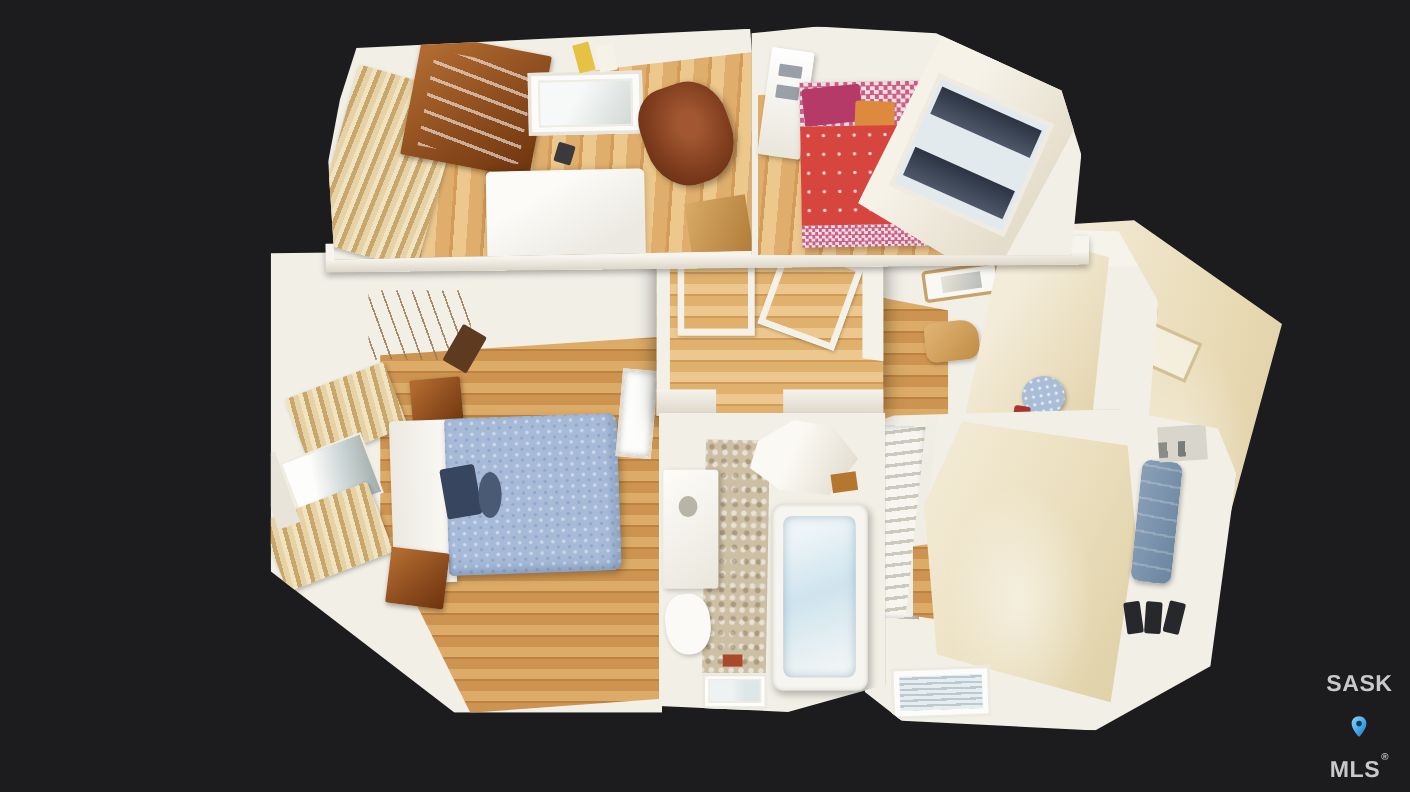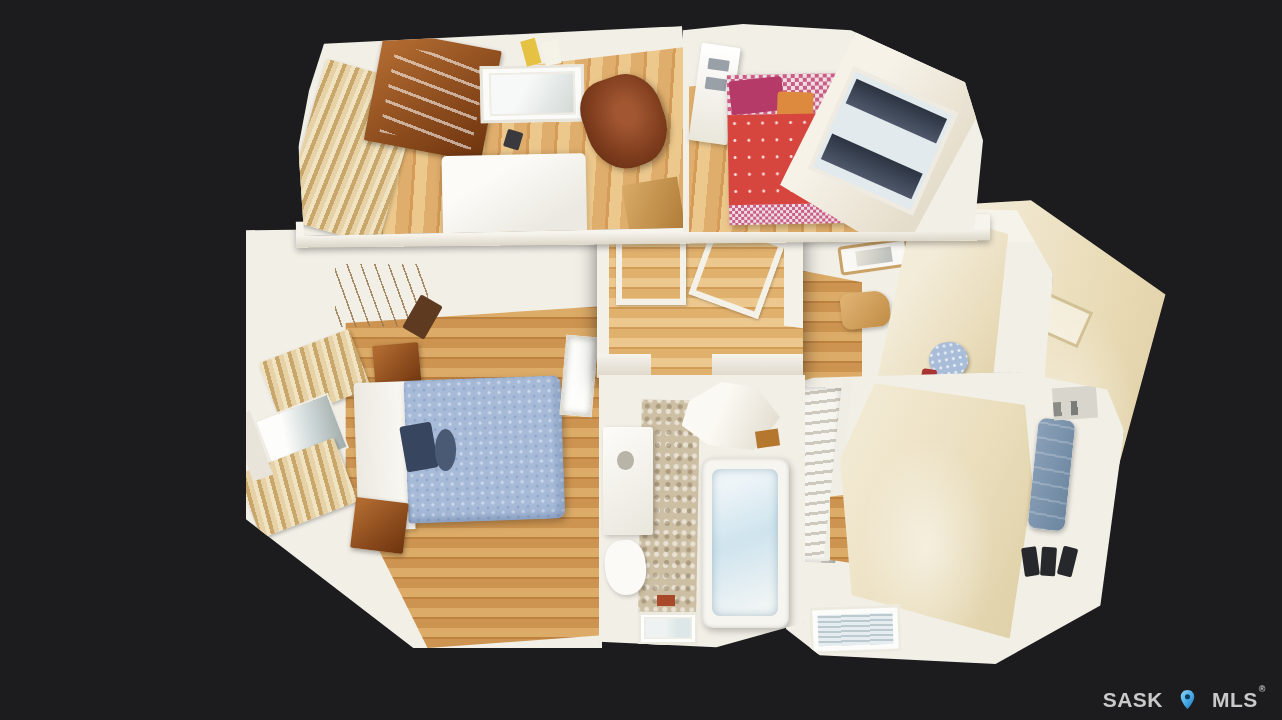--- a/index.html
+++ b/index.html
@@ -167,21 +167,21 @@
     clip-path:polygon(8% 2%,39% 1%,98% 23%,76% 66%,69% 94%,43% 99%,25% 76%,3% 31%);
     box-shadow:6px 8px 20px rgba(0,0,0,.5);}
   .fr-rack{position:absolute;border:3px solid #d2c194;background:rgba(255,255,255,.45);transform:rotate(24deg);}
   #fr-rack1{left:38%;top:24%;width:26%;height:9%;}
   #fr-rack2{left:52%;top:48%;width:22%;height:8%;}
   #fr-shelf{left:18%;top:9%;width:18%;height:11%;background:#d5d2c9;transform:rotate(18deg);
     box-shadow:inset 0 -4px 0 #9a9c98;}
 
   
   #watermark{right:16px;bottom:8px;display:flex;align-items:center;gap:16px;
-    color:var(--watermark-text,#c9c9c9);font-weight:bold;font-size:21px;letter-spacing:.5px;z-index:20;}
+    color:var(--watermark-text,#c9c9c9);font-weight:bold;font-size:21px;letter-spacing:.5px;z-index:20;flex-direction:column;}
   #watermark .reg{font-size:9px;vertical-align:super;position:relative;top:-7px;margin-left:1px;font-weight:bold;}
   #wm-pin{width:17px;height:22px;display:block;}
 </style>
 </head>
 <body>
 
 <div id="stage">
 
   <div id="fr-slope" class="abs">
     <div id="fr-shelf" class="abs"></div>

